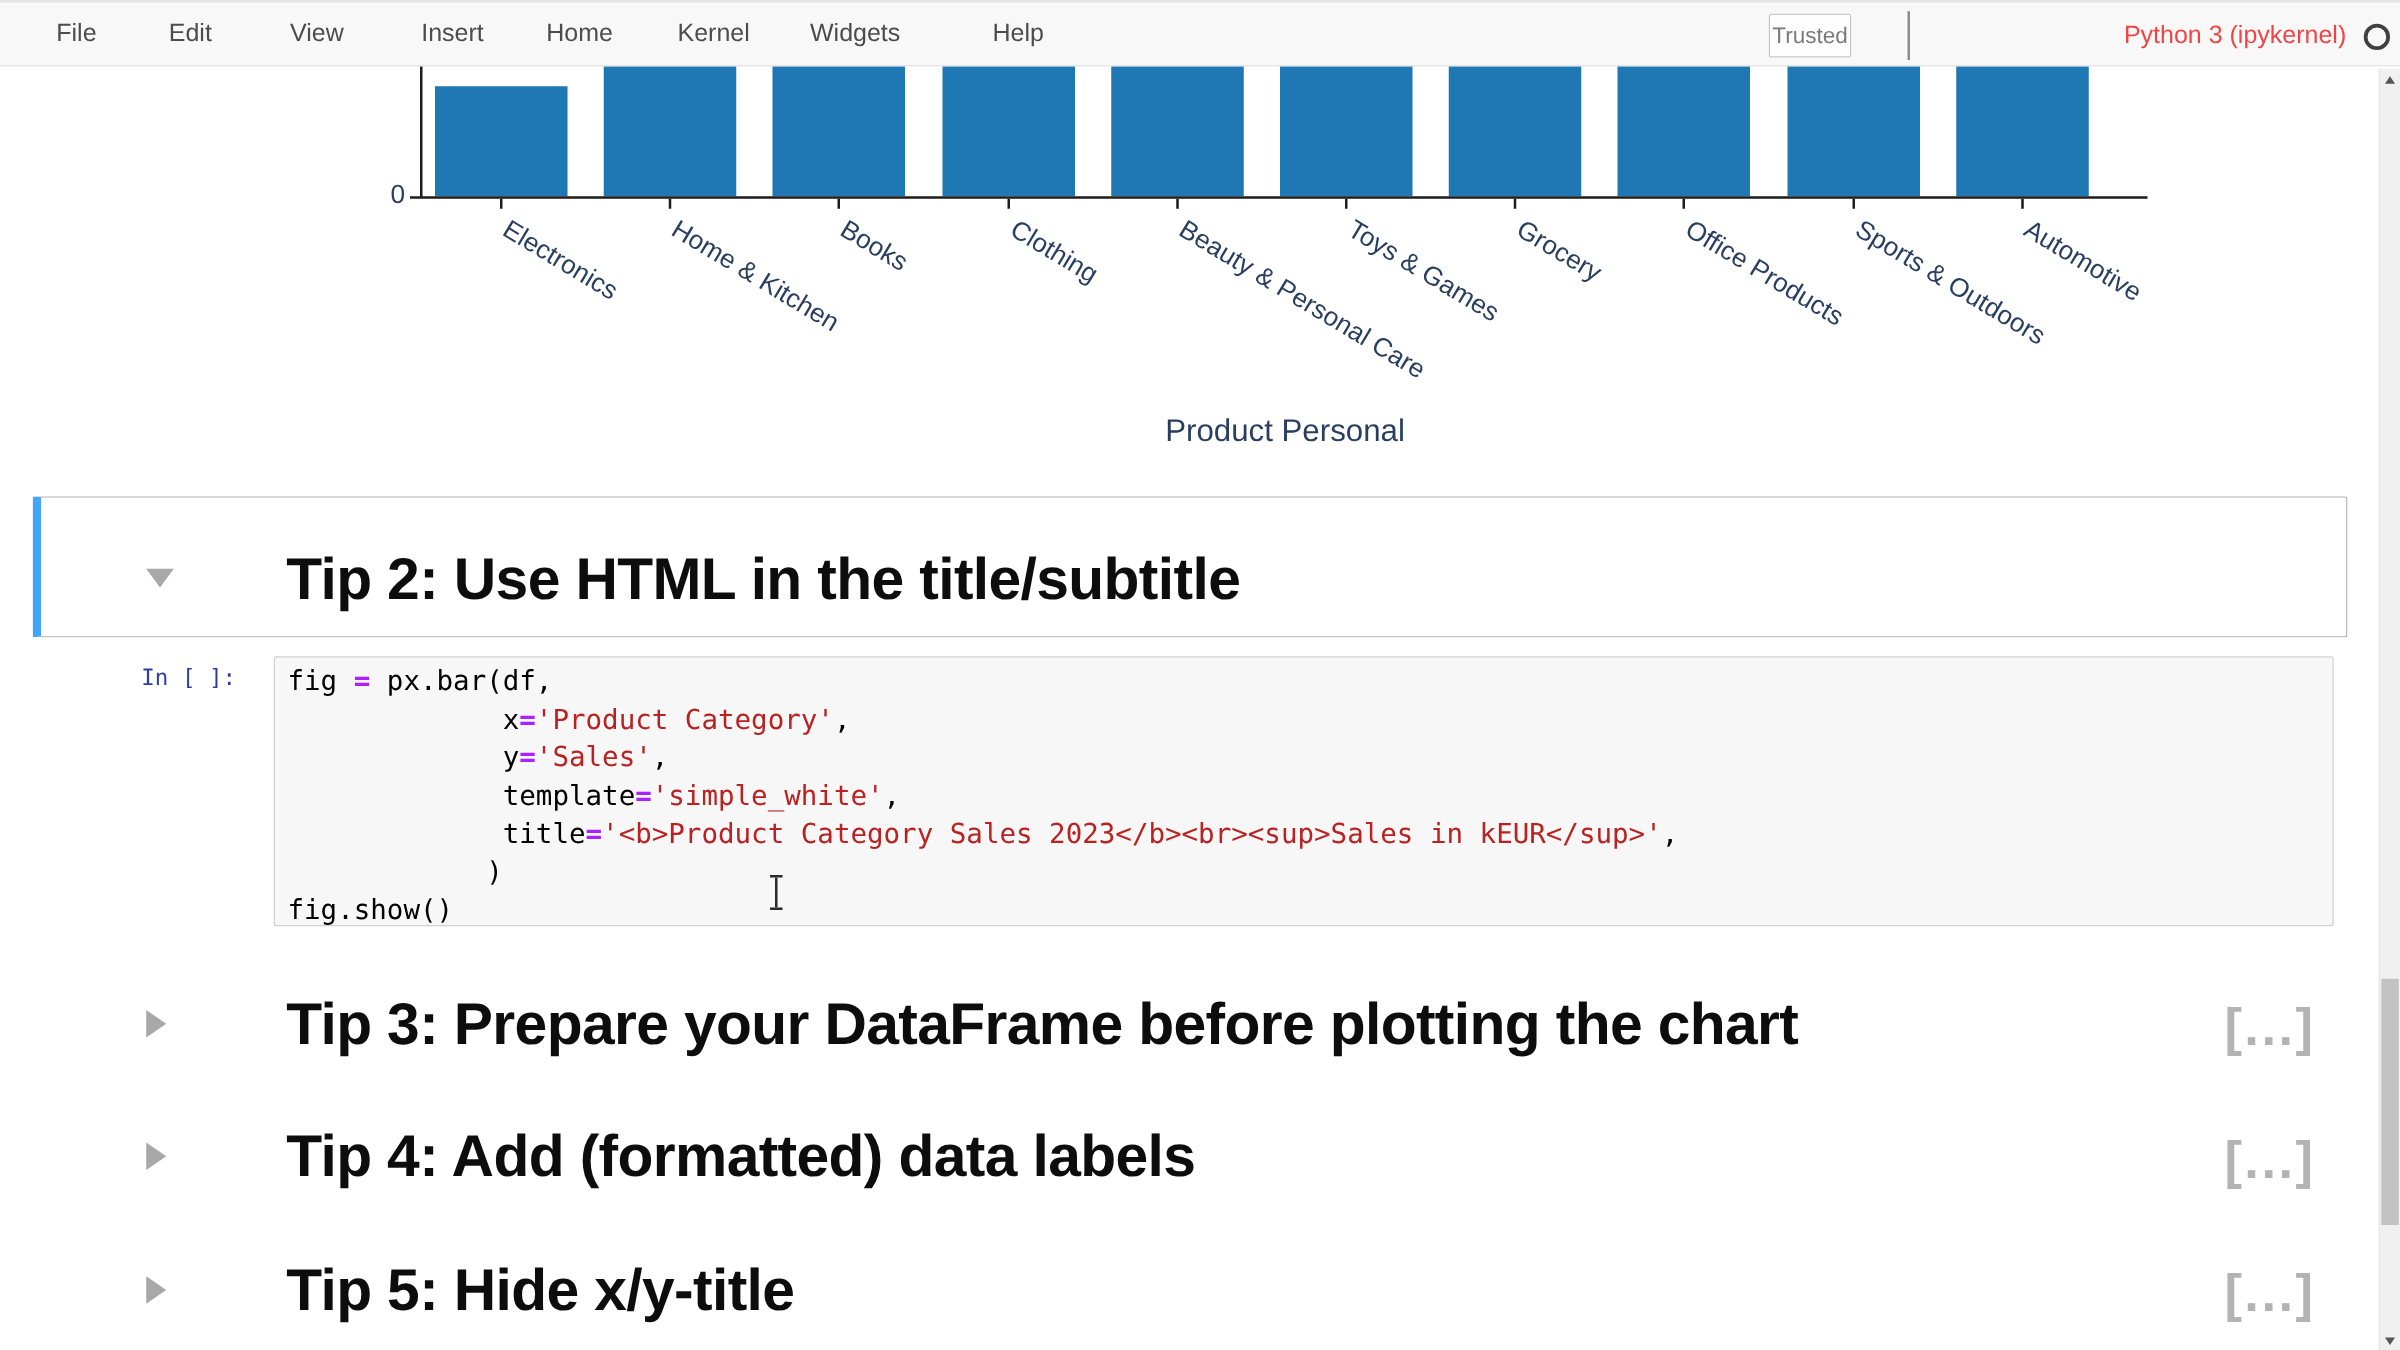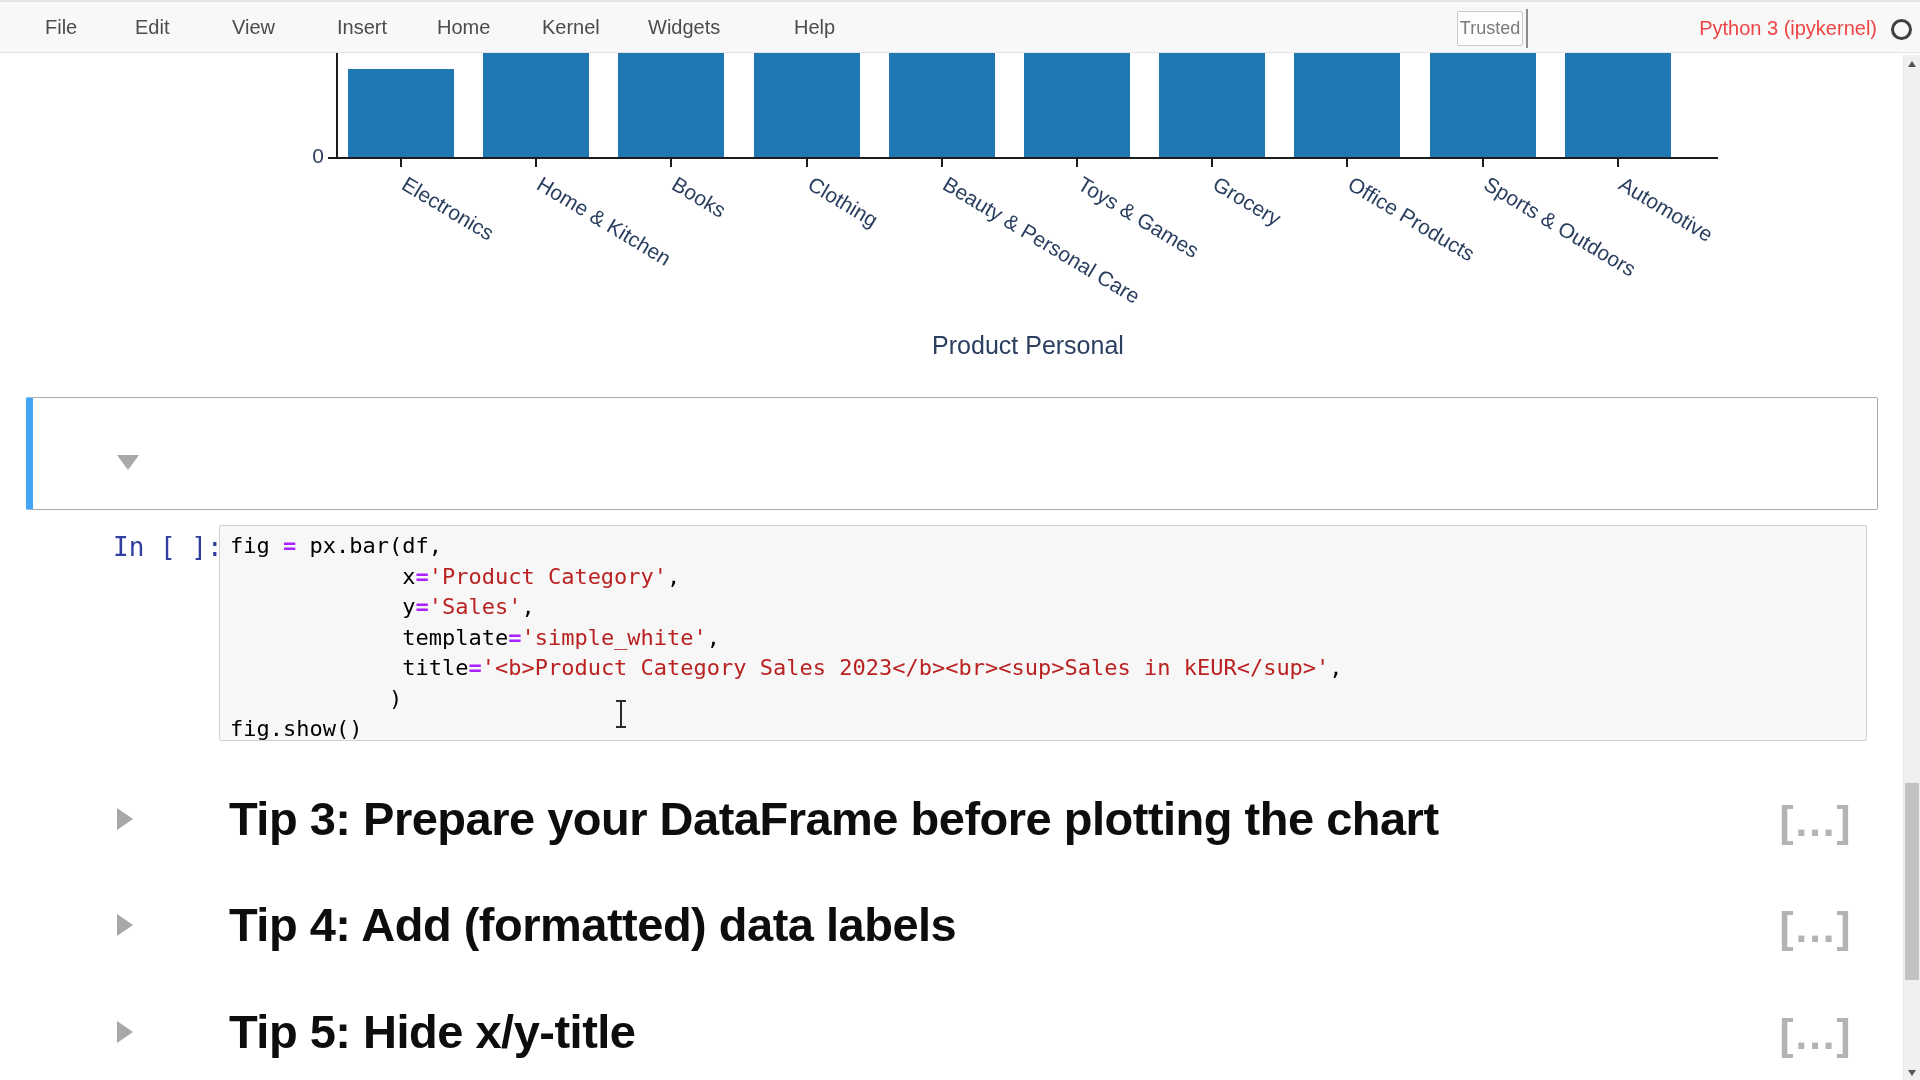--- a/index.html
+++ b/index.html
@@ -5,21 +5,21 @@
   html,body{margin:0;padding:0;background:#fff;width:1920px;height:1080px;overflow:hidden;
     font-family:"Liberation Sans",sans-serif;}
   #page{position:relative;width:1920px;height:1080px;background:#fff;}
 
   
   #menubar{position:absolute;left:0;top:0;width:1920px;height:53px;background:#f8f8f8;
     border-top:2px solid #e4e4e4;border-bottom:1px solid #e3e3e3;box-sizing:border-box;z-index:50;}
   .menu-item{position:absolute;top:14px;font-size:20px;color:#4c4c4c;cursor:pointer;white-space:nowrap;}
   #trusted{position:absolute;left:1415px;top:9px;width:66px;height:35px;border:1px solid #c9c9c9;
     border-radius:2px;background:#fdfdfd;color:#7a7a7a;font-size:18px;display:flex;
-    align-items:center;justify-content:center;box-sizing:border-box;margin-left:42px;}
+    align-items:center;justify-content:center;box-sizing:border-box;}
   #kernel-sep{position:absolute;left:1526px;top:7px;width:2px;height:39px;background:#8c8c8c;}
   #kernel-name{position:absolute;right:43px;top:15px;font-size:20px;color:#ef4444;white-space:nowrap;}
   #kernel-circle{position:absolute;left:1891px;top:17px;width:21px;height:21px;border:3px solid #404040;
     border-radius:50%;box-sizing:border-box;background:#f8f8f8;}
 
   
   .bar{position:absolute;background:#1f77b4;}
   #yaxis-line{position:absolute;left:336px;top:53px;width:2px;height:105px;background:#1c1c1c;}
   #xaxis-line{position:absolute;left:336px;top:157px;width:1382px;height:2px;background:#1c1c1c;}
   #ytick{position:absolute;left:328px;top:157px;width:8px;height:2px;background:#1c1c1c;}
@@ -35,21 +35,21 @@
     border:1px solid #ababab;border-left:7px solid #42a5f5;border-radius:2px;box-sizing:border-box;}
   .tri-down{position:absolute;width:0;height:0;border-left:11px solid transparent;
     border-right:11px solid transparent;border-top:15px solid #a8a8a8;}
   .tri-right{position:absolute;width:0;height:0;border-top:11px solid transparent;
     border-bottom:11px solid transparent;border-left:16px solid #a8a8a8;}
   .h-title{position:absolute;left:229px;font-size:47px;font-weight:bold;color:#0d0d0d;
     line-height:54px;white-space:nowrap;letter-spacing:-0.5px;}
 
   
   #code-prompt{position:absolute;left:113px;top:532px;font-family:"DejaVu Sans Mono",monospace;
-    font-size:26px;color:#303F9F;white-space:pre;}
+    font-size:18px;color:#303F9F;white-space:pre;}
   #code-box{position:absolute;left:219px;top:525px;width:1648px;height:216px;background:#f7f7f7;
     border:1px solid #d1d1d1;border-radius:2px;box-sizing:border-box;cursor:text;}
   #code-lines{position:absolute;left:10px;top:5px;font-family:"DejaVu Sans Mono",monospace;
     font-size:22px;line-height:30.5px;white-space:pre;color:#000;}
   .tok-o{color:#AA22FF;font-weight:bold;}
   .tok-s{color:#BA2121;}
   .tok-p{color:#000;}
   #ibeam{position:absolute;left:614px;top:700px;width:13px;height:28px;}
   #ibeam .stem{position:absolute;left:6px;top:2px;width:2px;height:24px;background:#2b2b2b;}
   #ibeam .cap{position:absolute;left:2px;width:10px;height:2px;background:#2b2b2b;}
@@ -124,20 +124,21 @@
       <span class="menu-item" style="left: 232px;">View</span>
       <span class="menu-item" style="left: 337px; text-align: right;">Insert</span>
       <span class="menu-item" style="left: 437px;">Home</span>
       <span class="menu-item" style="left: 542px;">Kernel</span>
       <span class="menu-item" style="left: 648px;">Widgets</span>
       <span class="menu-item" style="left: 758px; margin-left: 36px;">Help</span>
     </div>
 
   <div id="tip2-box"></div>
   <div class="tri-down" style="left:117px;top:455px;"></div>
+  <div class="h-title" style="top:436px;">Tip 2: Use HTML in the title/subtitle</div>
 
   <div id="code-prompt">In [ ]:</div>
   <div id="code-box">
     <div id="code-lines"><div><span class="tok-p">fig </span><span class="tok-o">=</span><span class="tok-p"> px.bar(df,</span></div><div><span class="tok-p">             x</span><span class="tok-o">=</span><span class="tok-s">'Product Category'</span><span class="tok-p">,</span></div><div><span class="tok-p">             y</span><span class="tok-o">=</span><span class="tok-s">'Sales'</span><span class="tok-p">,</span></div><div><span class="tok-p">             template</span><span class="tok-o">=</span><span class="tok-s">'simple_white'</span><span class="tok-p">,</span></div><div><span class="tok-p">             title</span><span class="tok-o">=</span><span class="tok-s">'&lt;b&gt;Product Category Sales 2023&lt;/b&gt;&lt;br&gt;&lt;sup&gt;Sales in kEUR&lt;/sup&gt;'</span><span class="tok-p">,</span></div><div><span class="tok-p">            )</span></div><div><span class="tok-p">fig.show()</span></div></div>
   </div>
   <div id="ibeam">
     <div class="cap" style="top:0;"></div>
     <div class="stem"></div>
     <div class="cap" style="bottom:0;"></div>
   </div>

